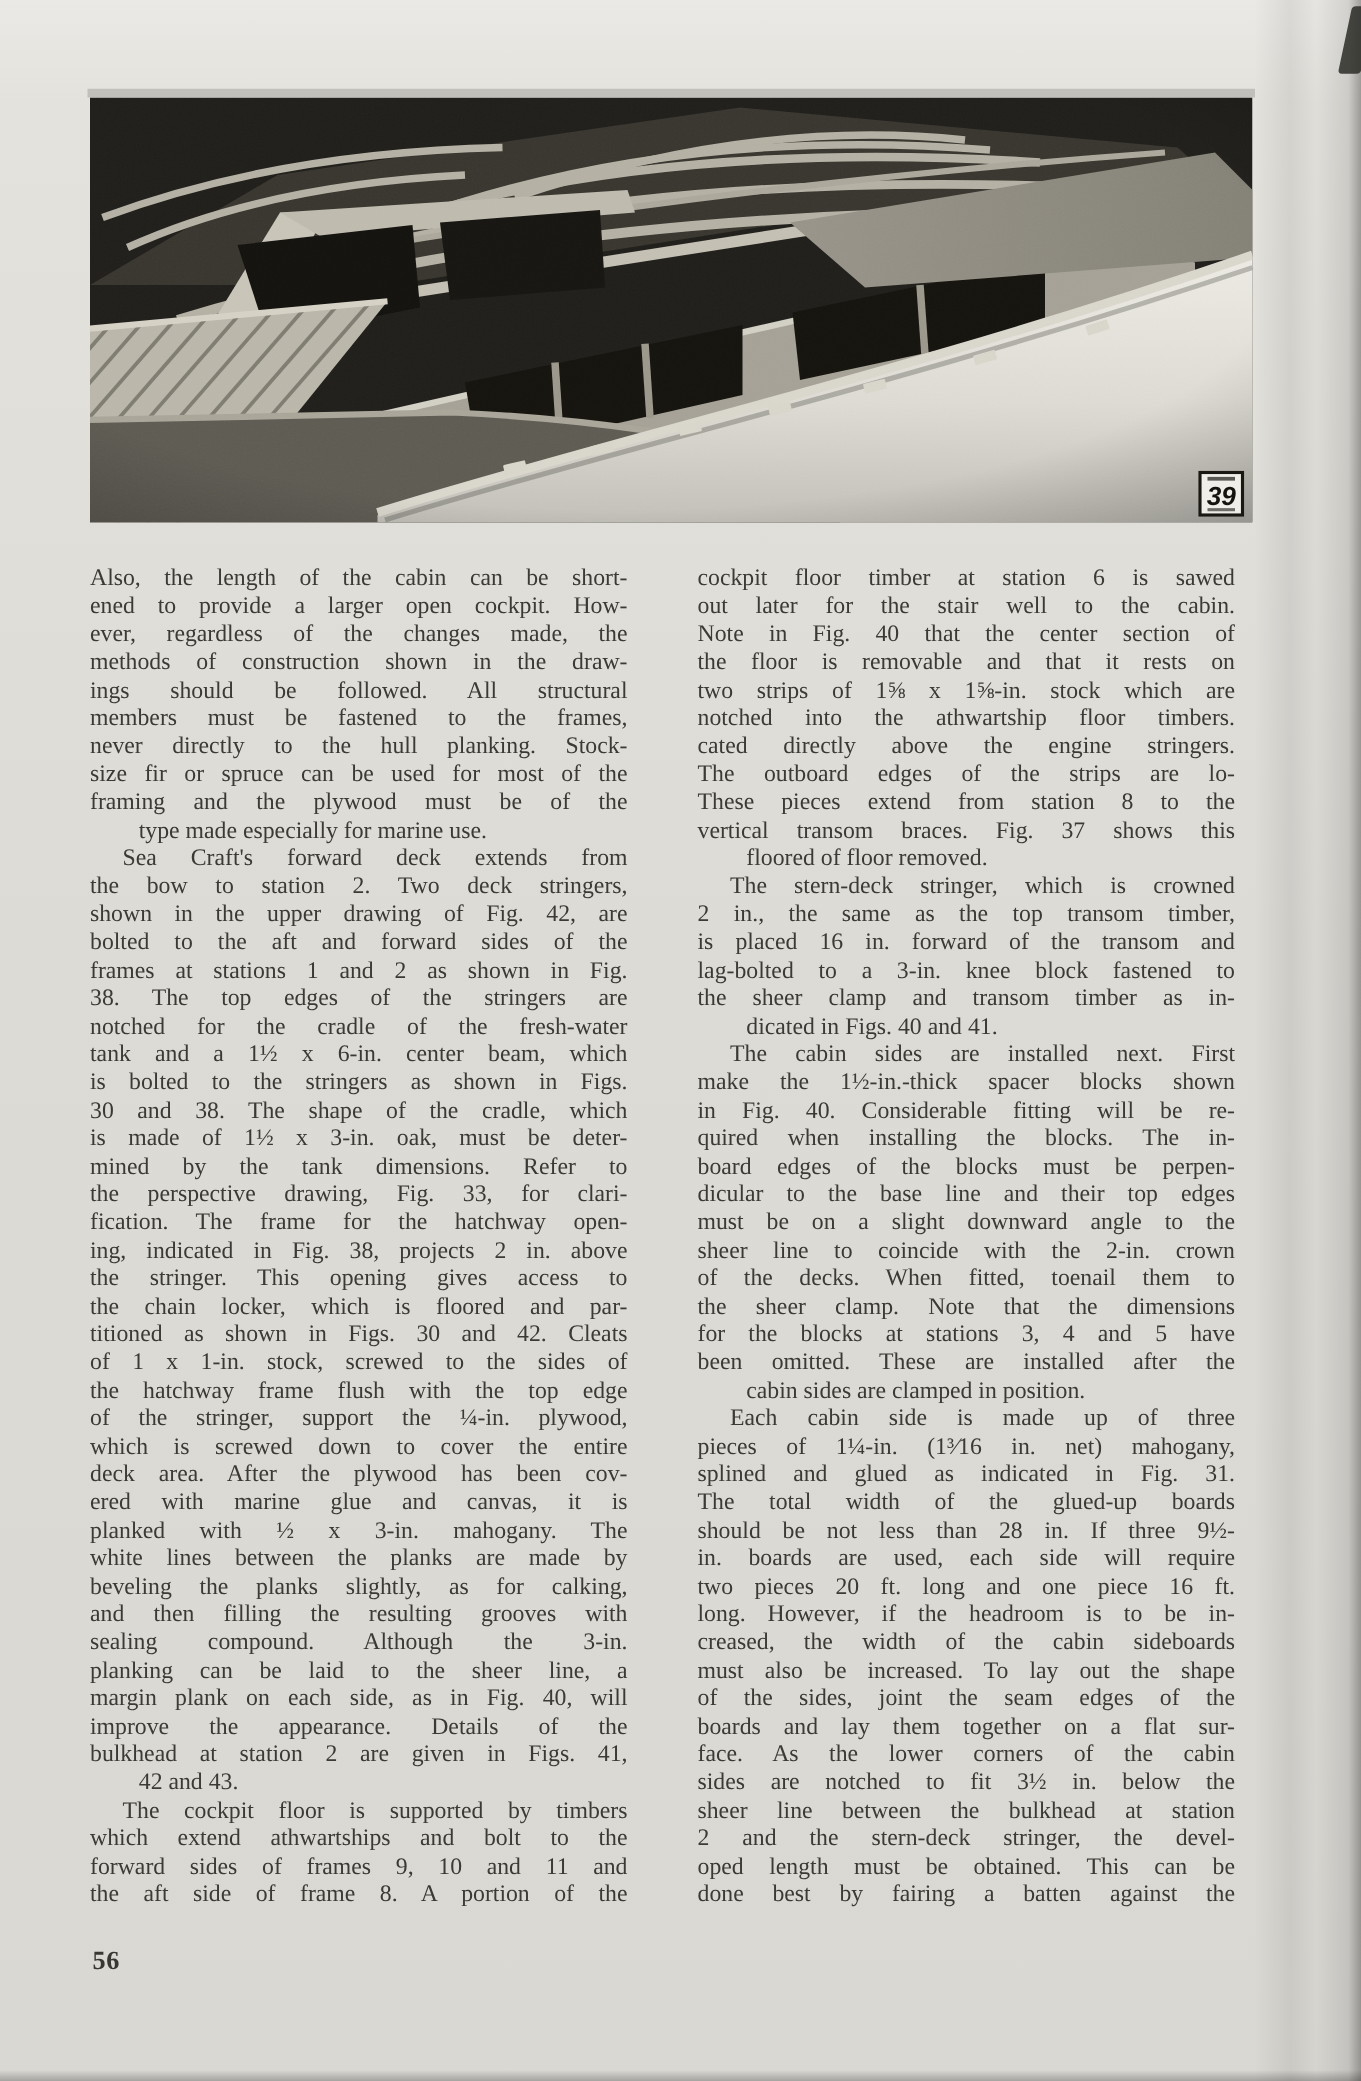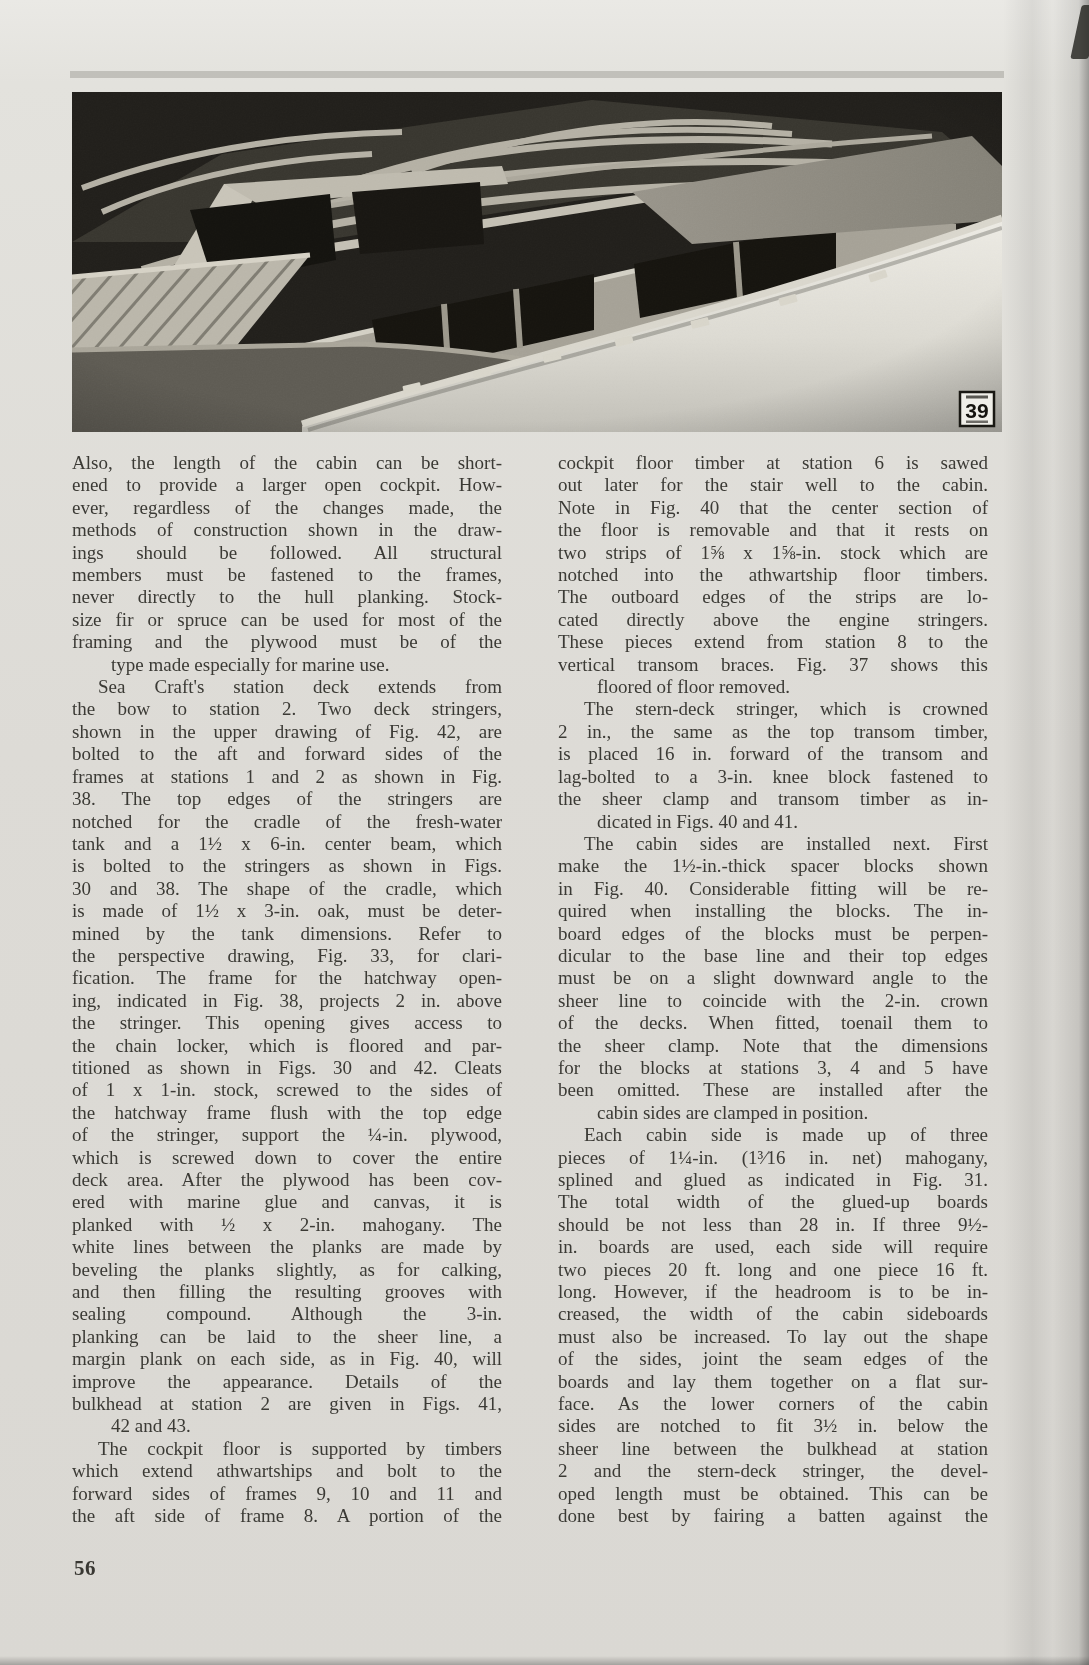--- a/index.html
+++ b/index.html
@@ -11,21 +11,21 @@
   
   .edge-right{position:absolute;top:0;right:0;width:86px;height:100%;
     background:linear-gradient(90deg,rgba(0,0,0,0) 0%,rgba(0,0,0,0.07) 34%,rgba(0,0,0,0.02) 58%,rgba(0,0,0,0.10) 88%,rgba(0,0,0,0.32) 100%);}
   .edge-bottom{position:absolute;left:0;bottom:0;width:100%;height:9px;
     background:linear-gradient(rgba(0,0,0,0),rgba(0,0,0,0.25));}
   .corner-smudge{position:absolute;top:5px;right:-5px;width:18px;height:54px;
     background:#2c2b27;transform:skewX(-12deg);border-radius:3px;opacity:.85;}
   .photo-topline{position:absolute;left:70px;top:71px;width:934px;height:7px;
     background:rgba(128,126,120,0.35);}
   
-  .photo{position:absolute;left:72px;top:92px;width:930px;height:340px;}
+  .photo{position:absolute;left:72px;top:78px;width:930px;height:340px;font-style:italic;}
   .photo svg{display:block;}
   
   .columns{position:absolute;left:72px;top:452px;width:916px;display:flex;gap:56px;}
   .column{width:430px;color:#3b3a35;font-size:19px;line-height:22.4px;}
   .line{text-align:justify;text-align-last:justify;min-height:22.4px;white-space:normal;}
   .line.last{text-align-last:left;margin-left:39px;}
   .line.indent{text-indent:26px;}
   
   .pagenum{position:absolute;left:74px;top:1556px;
     font-family:Liberation Serif, serif;
@@ -141,21 +141,21 @@
         <div class="line">Also, the length of the cabin can be short-</div>
         <div class="line">ened to provide a larger open cockpit. How-</div>
         <div class="line">ever, regardless of the changes made, the</div>
         <div class="line">methods of construction shown in the draw-</div>
         <div class="line">ings should be followed. All structural</div>
         <div class="line">members must be fastened to the frames,</div>
         <div class="line">never directly to the hull planking. Stock-</div>
         <div class="line">size fir or spruce can be used for most of the</div>
         <div class="line">framing and the plywood must be of the</div>
         <div class="line last">type made especially for marine use.</div>
-        <div class="line indent">Sea Craft's station deck extends from</div>
+        <div class="line indent">Sea Craft's forward deck extends from</div>
         <div class="line">the bow to station 2. Two deck stringers,</div>
         <div class="line">shown in the upper drawing of Fig. 42, are</div>
         <div class="line">bolted to the aft and forward sides of the</div>
         <div class="line">frames at stations 1 and 2 as shown in Fig.</div>
         <div class="line">38. The top edges of the stringers are</div>
         <div class="line">notched for the cradle of the fresh-water</div>
         <div class="line">tank and a 1½ x 6-in. center beam, which</div>
         <div class="line">is bolted to the stringers as shown in Figs.</div>
         <div class="line">30 and 38. The shape of the cradle, which</div>
         <div class="line">is made of 1½ x 3-in. oak, must be deter-</div>
@@ -165,21 +165,21 @@
         <div class="line">ing, indicated in Fig. 38, projects 2 in. above</div>
         <div class="line">the stringer. This opening gives access to</div>
         <div class="line">the chain locker, which is floored and par-</div>
         <div class="line">titioned as shown in Figs. 30 and 42. Cleats</div>
         <div class="line">of 1 x 1-in. stock, screwed to the sides of</div>
         <div class="line">the hatchway frame flush with the top edge</div>
         <div class="line">of the stringer, support the ¼-in. plywood,</div>
         <div class="line">which is screwed down to cover the entire</div>
         <div class="line">deck area. After the plywood has been cov-</div>
         <div class="line">ered with marine glue and canvas, it is</div>
-        <div class="line">planked with ½ x 2-in. mahogany. The</div>
+        <div class="line">planked with ½ x 3-in. mahogany. The</div>
         <div class="line">white lines between the planks are made by</div>
         <div class="line">beveling the planks slightly, as for calking,</div>
         <div class="line">and then filling the resulting grooves with</div>
         <div class="line">sealing compound. Although the 3-in.</div>
         <div class="line">planking can be laid to the sheer line, a</div>
         <div class="line">margin plank on each side, as in Fig. 40, will</div>
         <div class="line">improve the appearance. Details of the</div>
         <div class="line">bulkhead at station 2 are given in Figs. 41,</div>
         <div class="line last">42 and 43.</div>
         <div class="line indent">The cockpit floor is supported by timbers</div>
@@ -187,22 +187,22 @@
         <div class="line">forward sides of frames 9, 10 and 11 and</div>
         <div class="line">the aft side of frame 8. A portion of the</div>
       </div>
     <div class="column" id="col-right">
         <div class="line">cockpit floor timber at station 6 is sawed</div>
         <div class="line">out later for the stair well to the cabin.</div>
         <div class="line">Note in Fig. 40 that the center section of</div>
         <div class="line">the floor is removable and that it rests on</div>
         <div class="line">two strips of 1⅝ x 1⅝-in. stock which are</div>
         <div class="line">notched into the athwartship floor timbers.</div>
+        <div class="line">cated directly above the engine stringers.</div>
         <div class="line">The outboard edges of the strips are lo-</div>
-        <div class="line">cated directly above the engine stringers.</div>
         <div class="line">These pieces extend from station 8 to the</div>
         <div class="line">vertical transom braces. Fig. 37 shows this</div>
         <div class="line last">floored of floor removed.</div>
         <div class="line indent">The stern-deck stringer, which is crowned</div>
         <div class="line">2 in., the same as the top transom timber,</div>
         <div class="line">is placed 16 in. forward of the transom and</div>
         <div class="line">lag-bolted to a 3-in. knee block fastened to</div>
         <div class="line">the sheer clamp and transom timber as in-</div>
         <div class="line last">dicated in Figs. 40 and 41.</div>
         <div class="line indent">The cabin sides are installed next. First</div>

